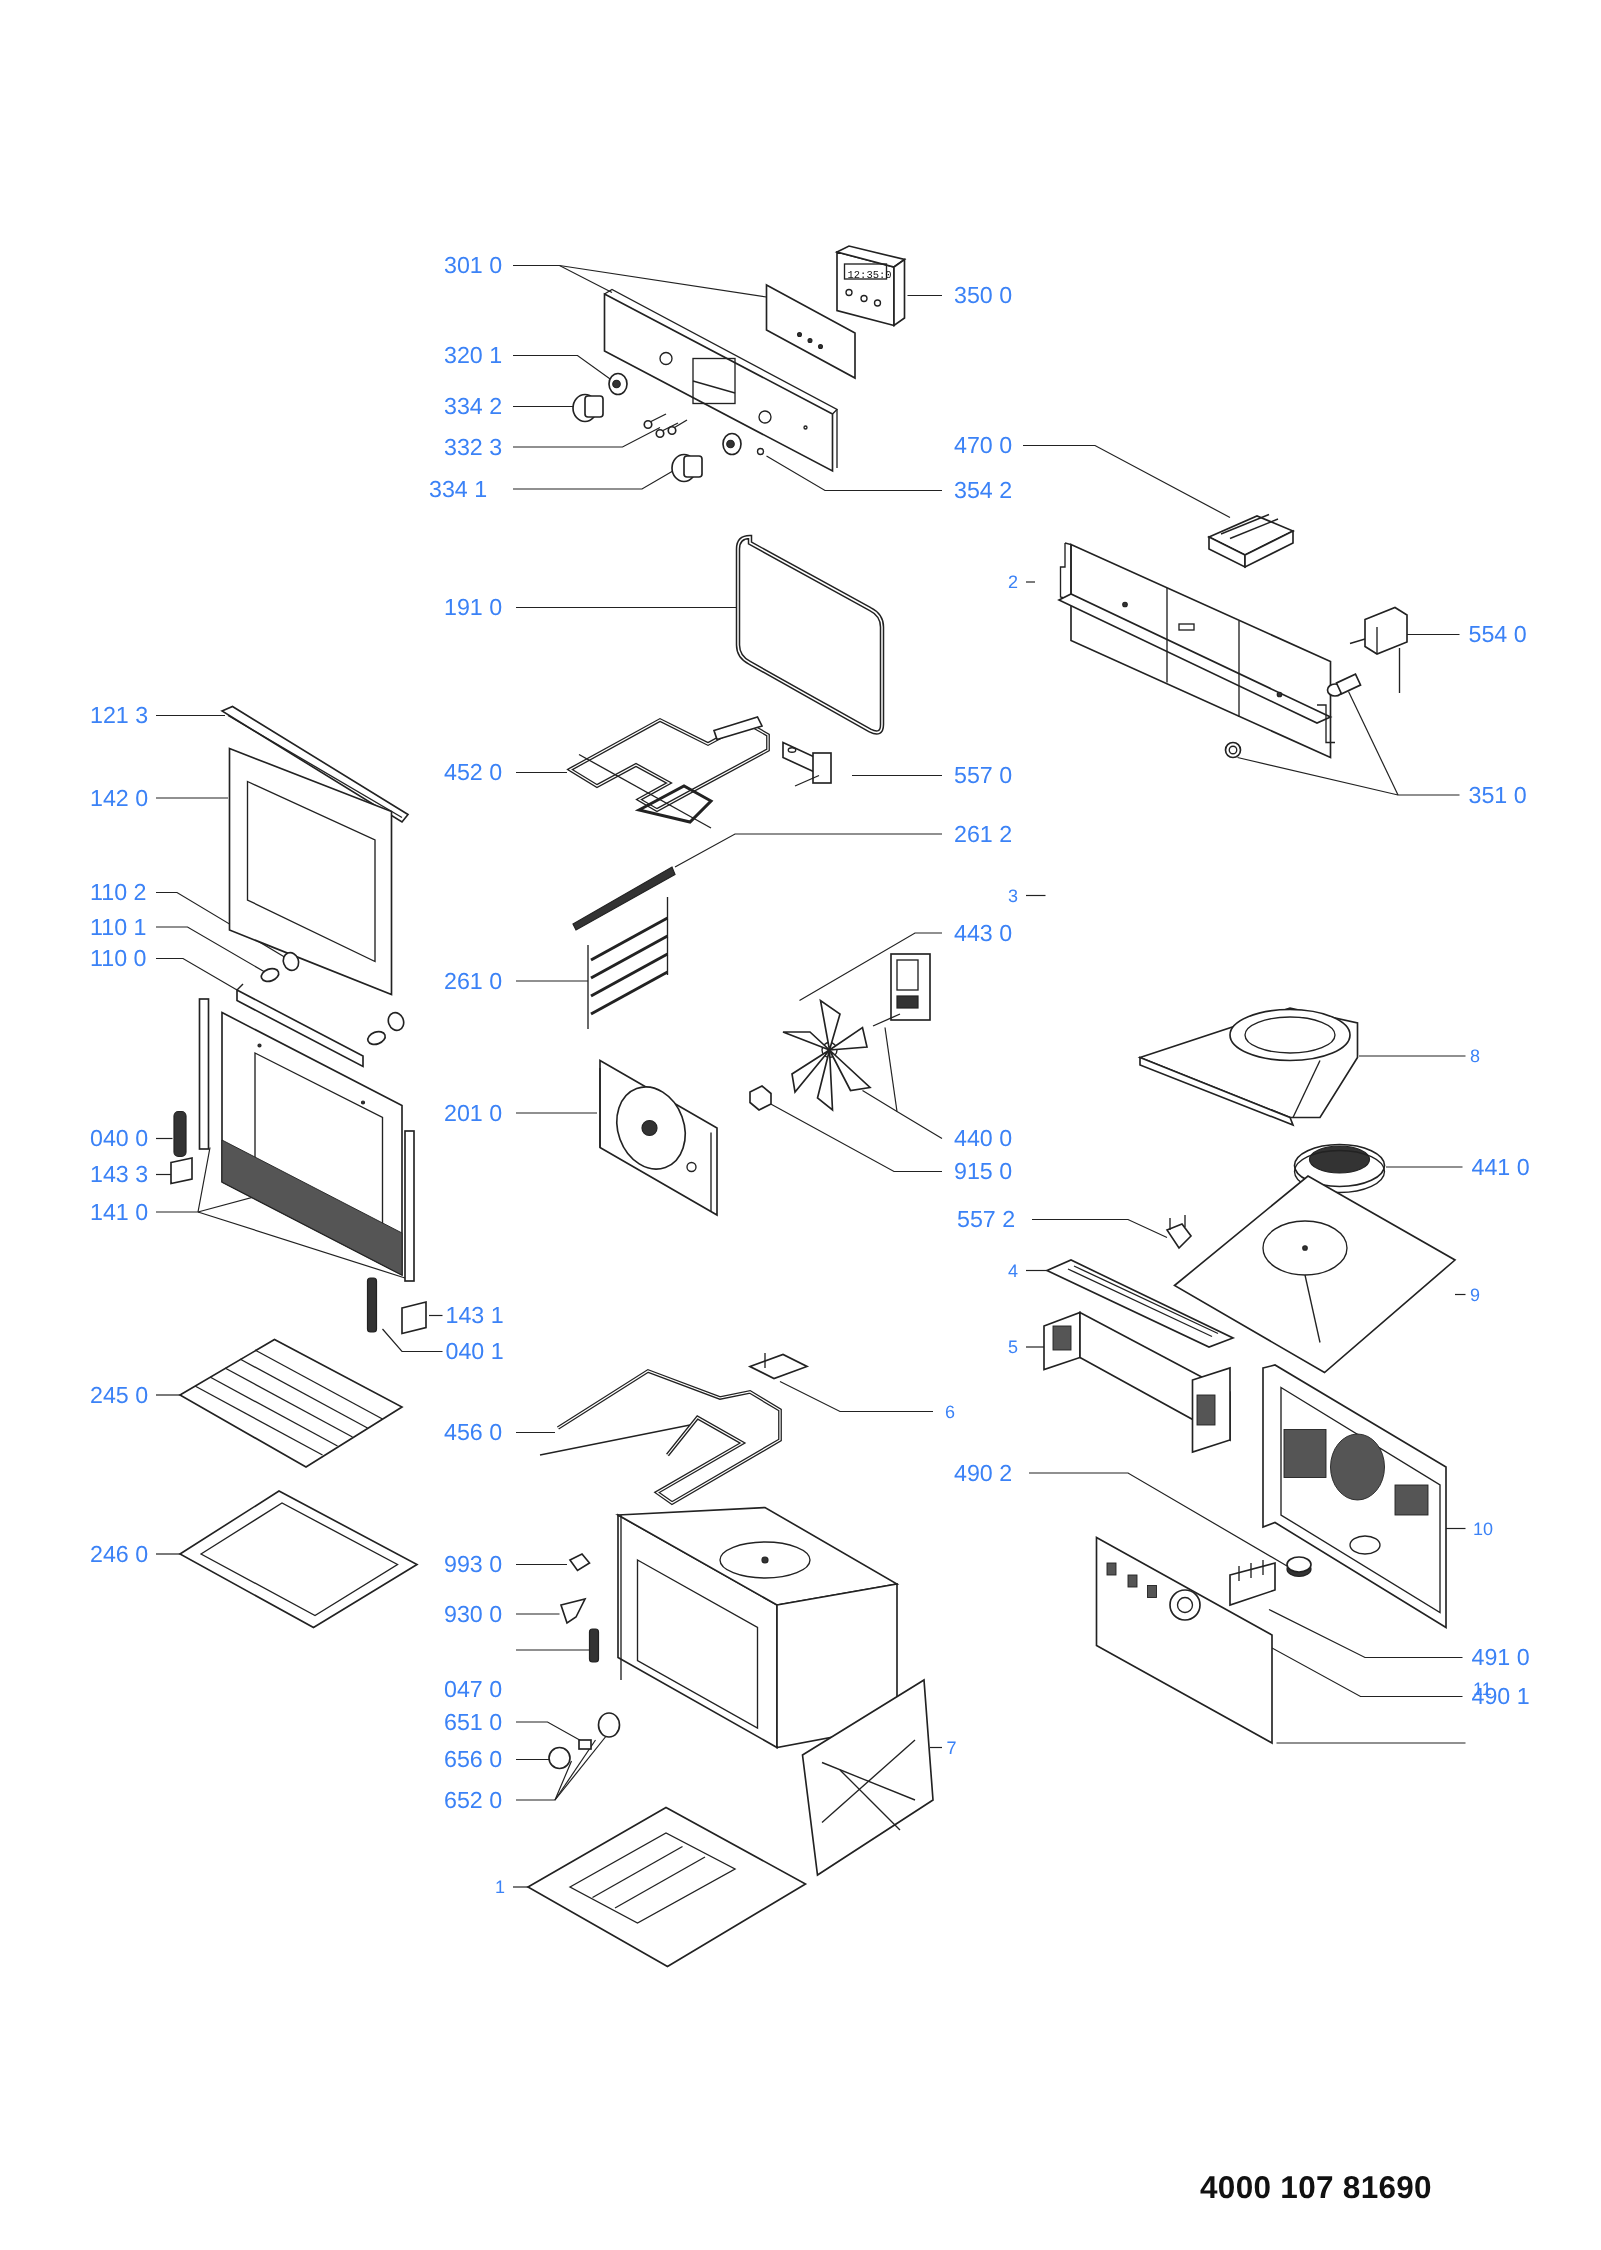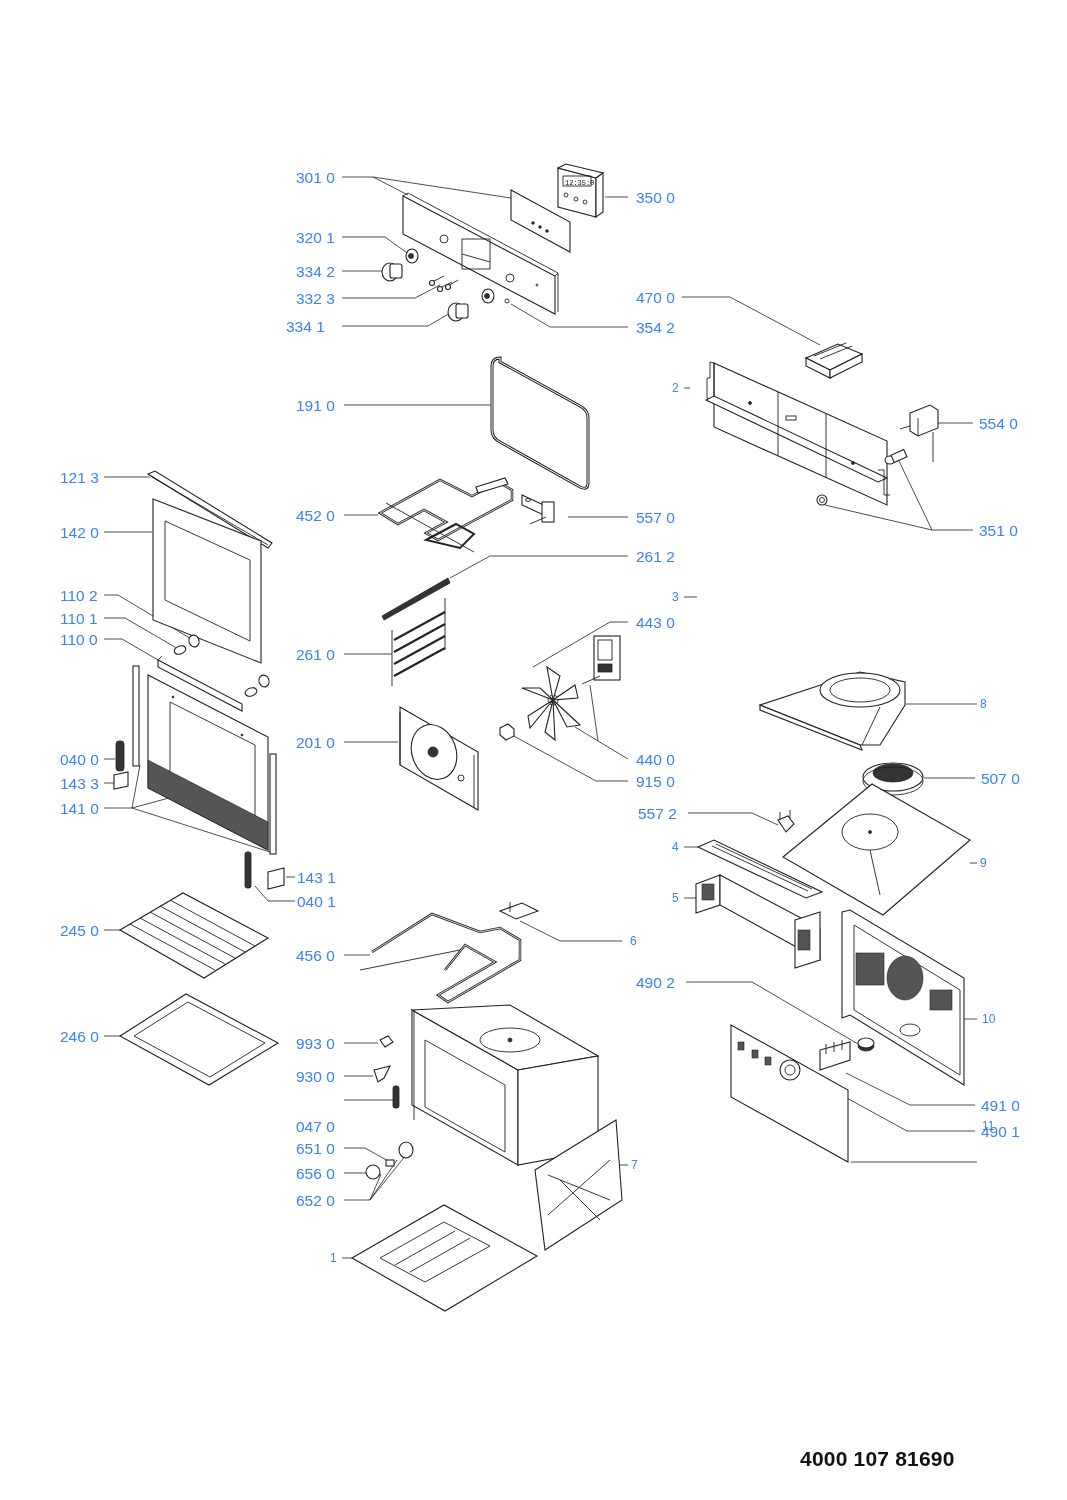--- a/index.html
+++ b/index.html
@@ -502,21 +502,21 @@
   <span class="lbl" style="left:636px;top:615px">443 0</span>
   <span class="lbl" style="left:60px;top:470px">121 3</span>
   <span class="lbl" style="left:60px;top:525px">142 0</span>
   <span class="lbl" style="left:60px;top:588px">110 2</span>
   <span class="lbl" style="left:60px;top:611px">110 1</span>
   <span class="lbl" style="left:60px;top:632px">110 0</span>
   <span class="lbl small" style="left:980px;top:698px">8</span>
   <span class="lbl" style="left:296px;top:735px">201 0</span>
   <span class="lbl" style="left:636px;top:752px">440 0</span>
   <span class="lbl" style="left:636px;top:774px">915 0</span>
-  <span class="lbl" style="left:981px;top:771px">507 0</span>
+  <span class="lbl" style="left:981px;top:771px">441 0</span>
   <span class="lbl" style="left:60px;top:752px">040 0</span>
   <span class="lbl" style="left:60px;top:776px">143 3</span>
   <span class="lbl" style="left:60px;top:801px">141 0</span>
   <span class="lbl" style="left:638px;top:806px">557 2</span>
   <span class="lbl small" style="left:672px;top:841px">4</span>
   <span class="lbl small" style="left:980px;top:857px">9</span>
   <span class="lbl small" style="left:672px;top:892px">5</span>
   <span class="lbl" style="left:297px;top:870px">143 1</span>
   <span class="lbl" style="left:297px;top:894px">040 1</span>
   <span class="lbl" style="left:60px;top:923px">245 0</span>

